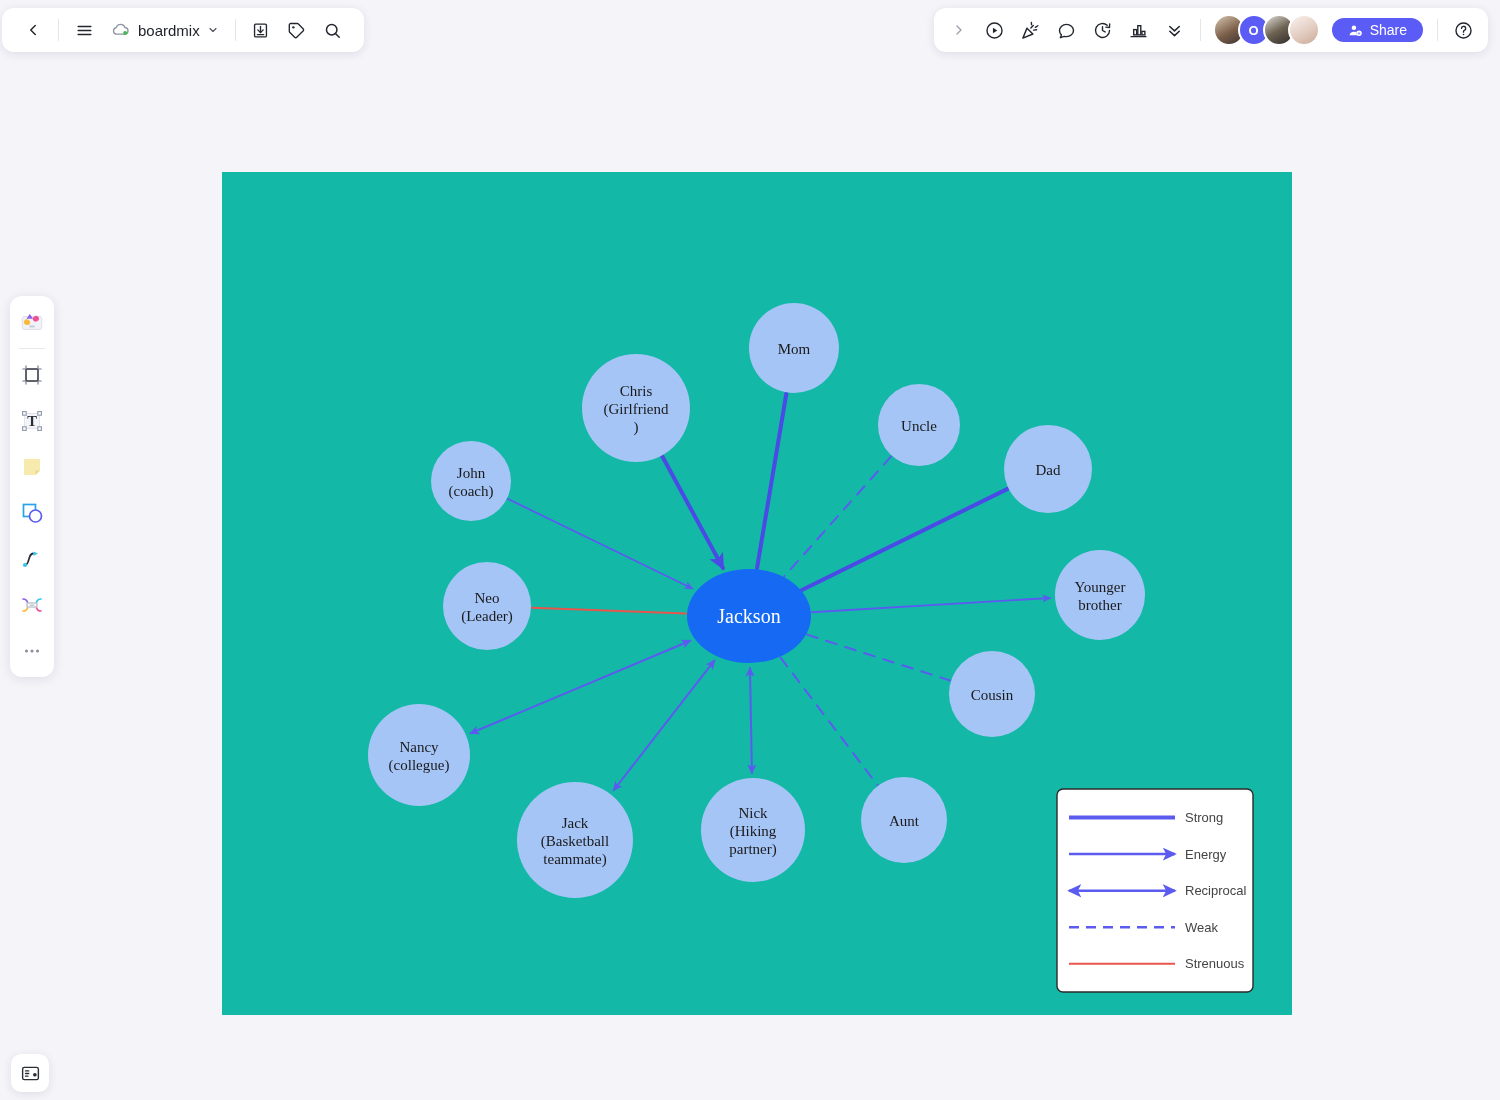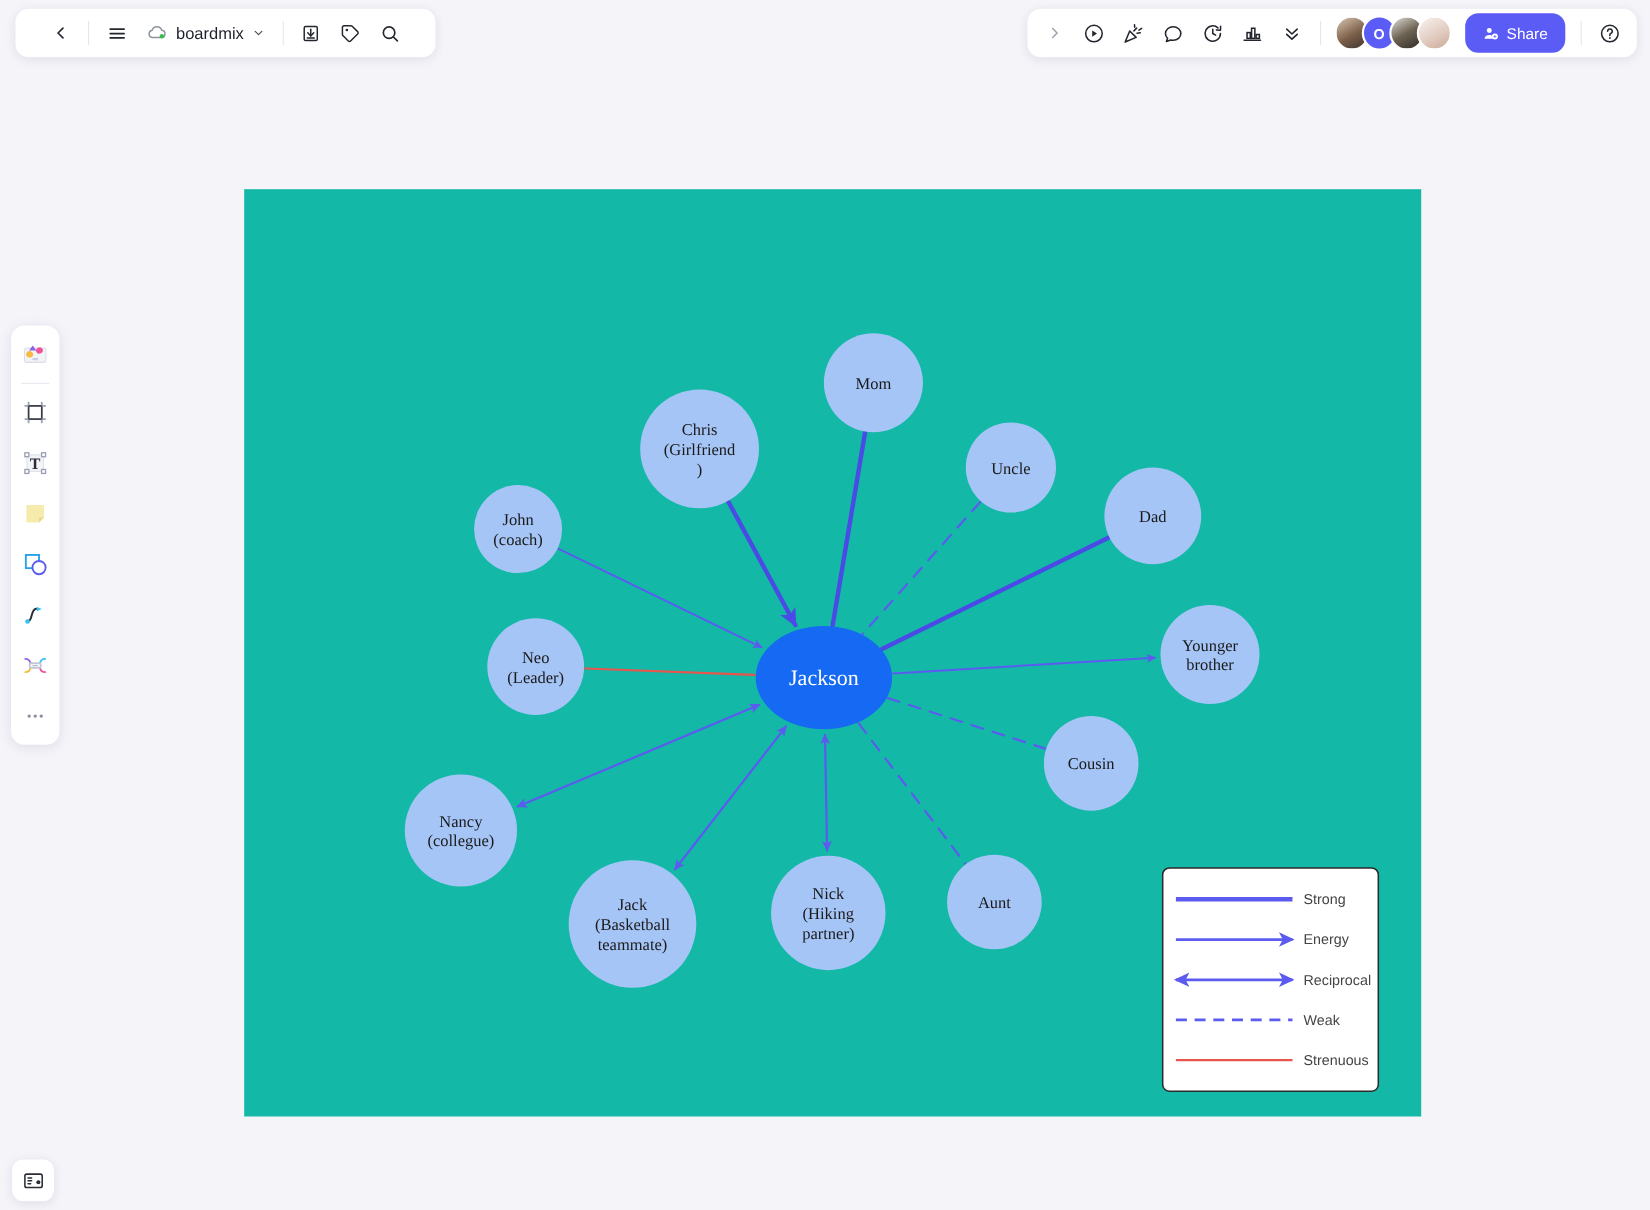--- a/index.html
+++ b/index.html
@@ -11,21 +11,21 @@
     position:relative;
   }
 
   
   .topbar{
     position:absolute;top:8px;height:44px;
     background:#ffffff;border-radius:12px;
     box-shadow:0 2px 10px rgba(25,30,60,.10);
     display:flex;align-items:center;
   }
-  #topbar-left{left:14px;padding:0 24px;gap:2px;}
+  #topbar-left{left:2px;padding:0 14px;gap:2px;}
   #topbar-right{right:12px;padding:0 8px;gap:2px;}
 
   .tb-btn{
     width:34px;height:34px;border-radius:8px;
     display:flex;align-items:center;justify-content:center;
     cursor:pointer;color:#23262e;
   }
   .tb-sep{width:1px;height:22px;background:#e4e6ec;margin:0 6px;}
 
   .doc-chip{
@@ -46,21 +46,21 @@
   }
   .avatar:first-child{margin-left:0;}
   .av0{background:linear-gradient(150deg,#c9b49f 10%,#7b5f49 55%,#3c3230 100%);}
   .av1{background:#5b5bf5;}
   .av2{background:linear-gradient(150deg,#d7d2cb 5%,#6d6252 50%,#2f2b28 100%);}
   .av3{background:linear-gradient(150deg,#f6ece6 10%,#e0c9bd 60%,#c9a894 100%);}
 
   .share-btn{
     display:flex;align-items:center;gap:7px;
     background:#5b5bf5;color:#fff;border:none;
-    height:36px;padding:0 16px;border-radius:12px;
+    height:24px;padding:0 16px;border-radius:12px;
     font-size:14px;font-family:inherit;cursor:pointer;margin:0 6px;
   }
 
   
   #tool-rail{
     position:absolute;left:10px;top:296px;width:44px;
     background:#fff;border-radius:12px;
     box-shadow:0 2px 12px rgba(25,30,60,.10);
     padding:10px 0;display:flex;flex-direction:column;
     align-items:center;gap:14px;

